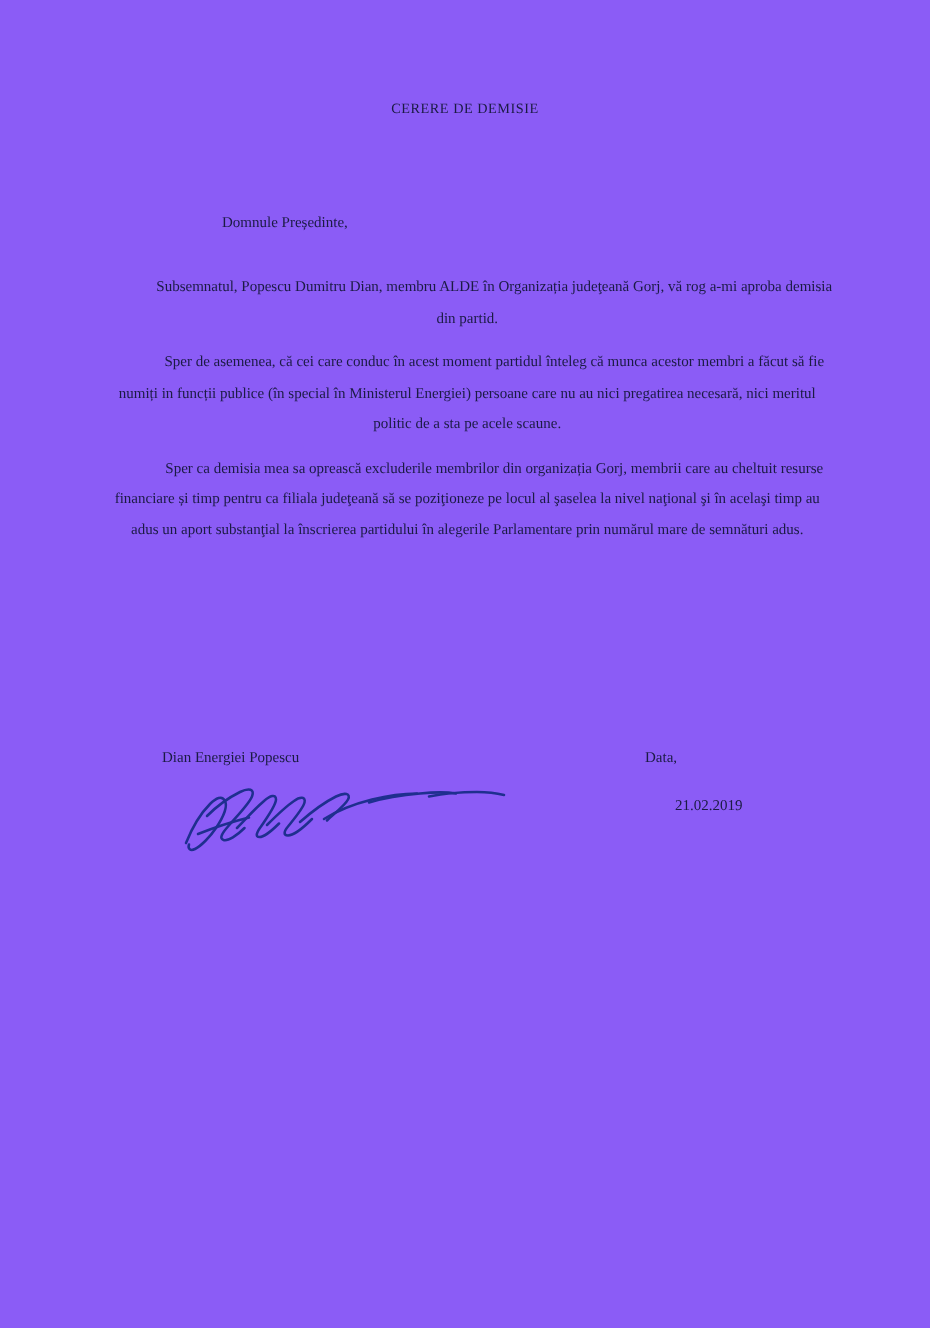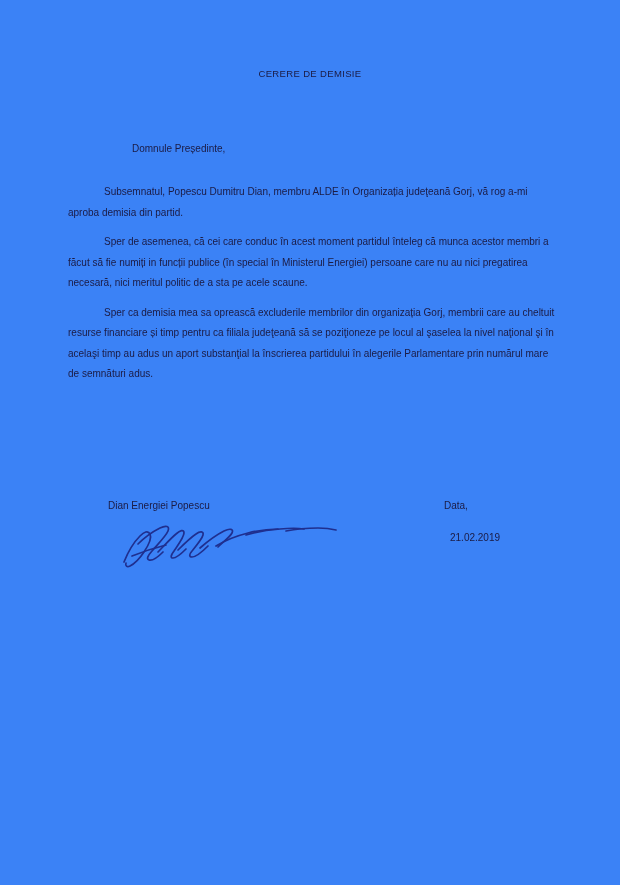--- a/index.html
+++ b/index.html
@@ -14,49 +14,50 @@
     color: #1a1a3a;
     position: relative;
     overflow: hidden;
   }
   .page {
     position: absolute;
     left: 0;
     top: 0;
     width: 620px;
     height: 885px;
-    background: #3b82f6;
+    background: #8b5cf6;
+    font-family: Liberation Serif, serif;
   }
   .doc-title {
     position: absolute;
     left: 0;
     top: 68px;
     width: 620px;
     text-align: center;
     font-size: 9.5px;
     letter-spacing: 0.35px;
     color: #1b1b44;
   }
   .salutation {
     position: absolute;
-    left: 100px;
+    left: 116px;
     top: 143px;
     font-size: 10px;
     color: #1b1b44;
     padding-left: 32px;
   }
   .body-text {
     position: absolute;
     left: 68px;
     top: 182px;
     width: 487px;
     font-size: 10px;
     line-height: 20.5px;
     color: #1b1b44;
-    text-align: left;
+    text-align: center;
   }
   .para {
     margin: 0 0 9px 0;
     text-indent: 36px;
   }
   .signature-block {
     position: absolute;
     left: 108px;
     top: 500px;
     font-size: 10px;
@@ -65,21 +66,21 @@
   .signature-ink {
     position: absolute;
     left: 118px;
     top: 508px;
     width: 220px;
     height: 70px;
     pointer-events: none;
   }
   .date-block {
     position: absolute;
-    left: 444px;
+    left: 430px;
     top: 500px;
     font-size: 10px;
     color: #1b1b44;
   }
   .date-value {
     position: absolute;
     left: 450px;
     top: 532px;
     font-size: 10px;
     color: #1b1b44;

